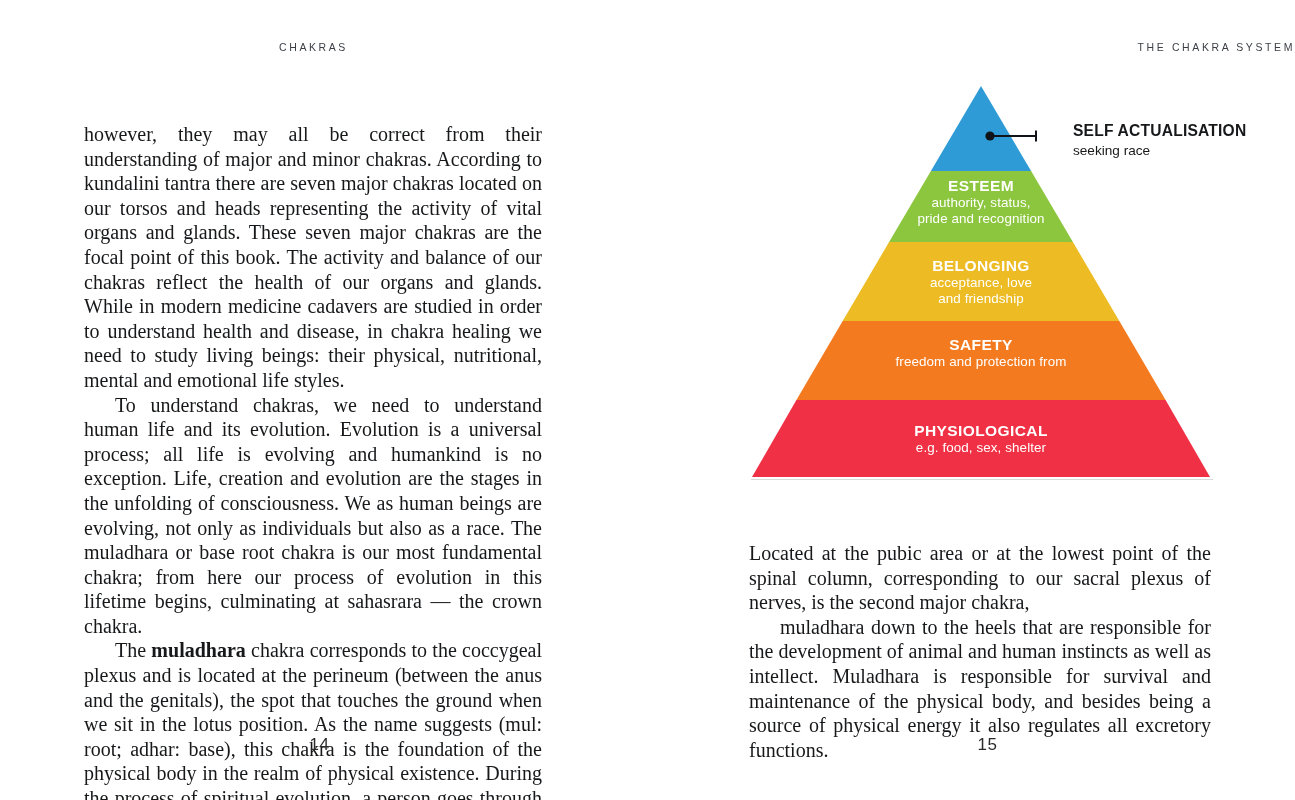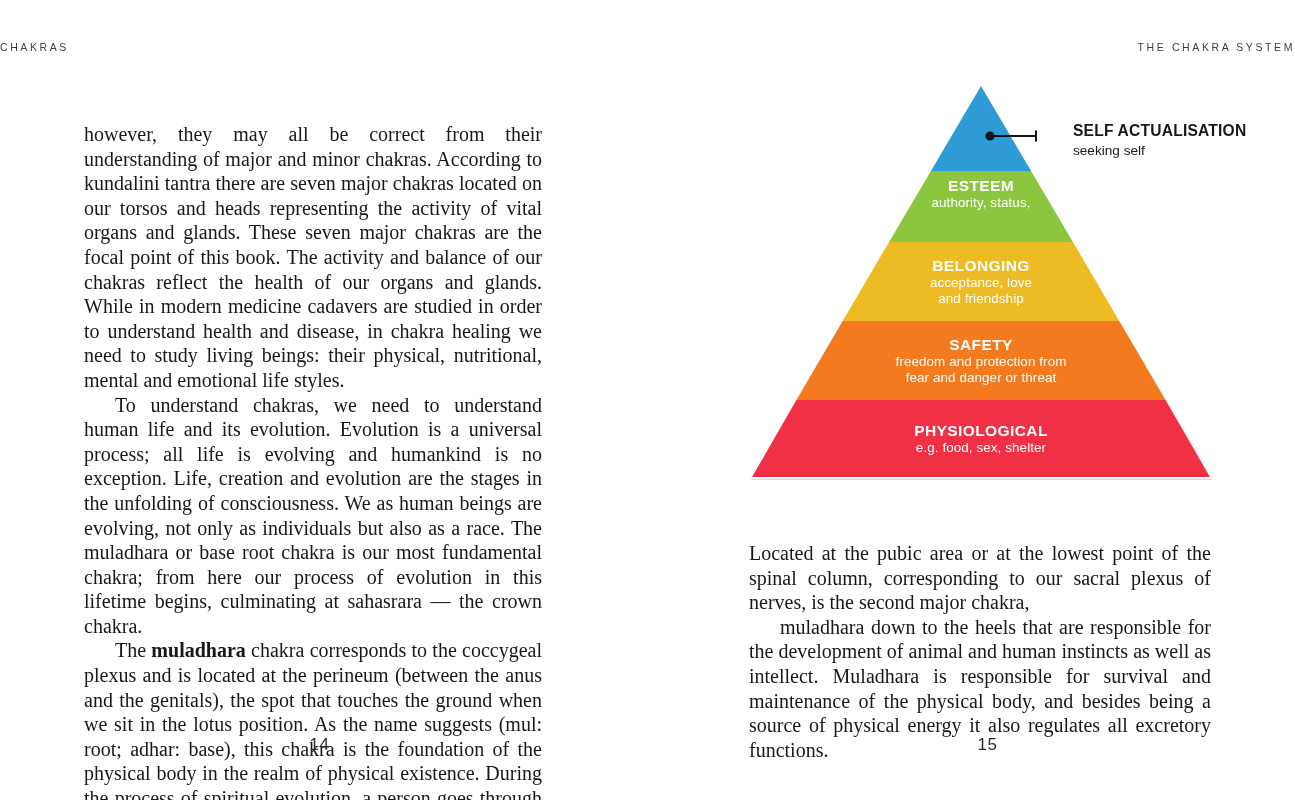--- a/index.html
+++ b/index.html
@@ -27,21 +27,21 @@
   .running-head {
     position: absolute;
     top: 41px;
     font-family: "Liberation Sans", sans-serif;
     font-size: 10.5px;
     letter-spacing: 2.6px;
     color: #3a3f45;
     text-transform: uppercase;
     white-space: nowrap;
   }
-  .running-head.left  { left: 0;    width: 627px; text-align: left; }
+  .running-head.left  { left: 0;    width: 627px; text-align: center; }
   .running-head.right { left: 668px; width: 627px; text-align: right; }
 
   
   .folio {
     position: absolute;
     top: 735px;
     font-family: "Liberation Sans", sans-serif;
     font-size: 17px;
     color: #2b2b2b;
     letter-spacing: 0.5px;
@@ -201,48 +201,48 @@
           <polygon points="140.1,162 323.9,162 370.3,241 93.7,241" fill="#EDBB24"></polygon>
 
           <polygon points="93.7,241 370.3,241 416.6,320 47.4,320" fill="#F47A20"></polygon>
 
           <polygon points="47.4,320 416.6,320 461,397 3,397" fill="#F03044"></polygon>
         </svg>
 
         <div class="tier-label tier-esteem">
           <div class="tier-title">ESTEEM</div>
           <div class="tier-sub">authority, status,</div>
+          <div class="tier-sub">pride and recognition</div>
         </div>
 
         <div class="tier-label tier-belonging">
           <div class="tier-title">BELONGING</div>
           <div class="tier-sub">acceptance, love</div>
           <div class="tier-sub">and friendship</div>
         </div>
 
         <div class="tier-label tier-safety">
           <div class="tier-title">SAFETY</div>
           <div class="tier-sub">freedom and protection from</div>
-          <div class="tier-sub">fear and danger or threat</div>
         </div>
 
         <div class="tier-label tier-physiological">
           <div class="tier-title">PHYSIOLOGICAL</div>
           <div class="tier-sub">e.g. food, sex, shelter</div>
         </div>
 
         <svg class="callout-line" width="54" height="18" viewBox="0 0 54 18">
           <circle cx="5" cy="9" r="4.6" fill="#101418"></circle>
           <line x1="5" y1="9" x2="51" y2="9" stroke="#101418" stroke-width="2"></line>
           <line x1="51" y1="3.5" x2="51" y2="14.5" stroke="#101418" stroke-width="2"></line>
         </svg>
 
         <div class="callout-text">
           <div class="callout-title">SELF ACTUALISATION</div>
-          <div class="callout-sub">seeking self</div>
+          <div class="callout-sub">seeking race</div>
         </div>
       </div>
 
       <div class="figure-rule"></div>
     </div>
 
     <div class="column right">
       <p>Located at the pubic area or at the lowest point of the spinal column, corresponding to our sacral plexus of nerves, is the second major chakra,</p>
       <p>muladhara down to the heels that are responsible for the development of animal and human instincts as well as intellect. Muladhara is responsible for survival and maintenance of the physical body, and besides being a source of physical energy it also regulates all excretory functions.</p>
     </div>

